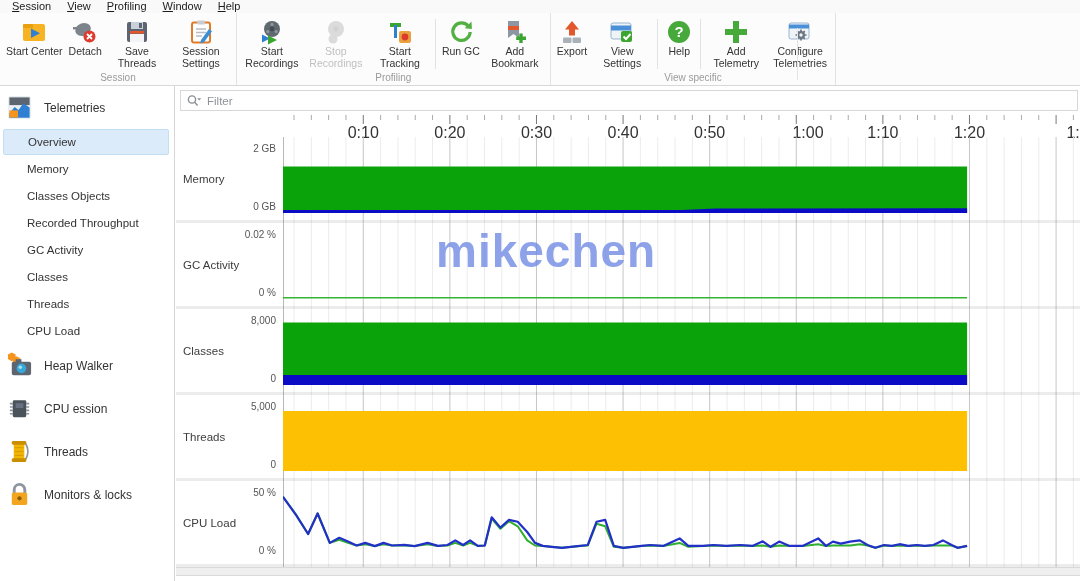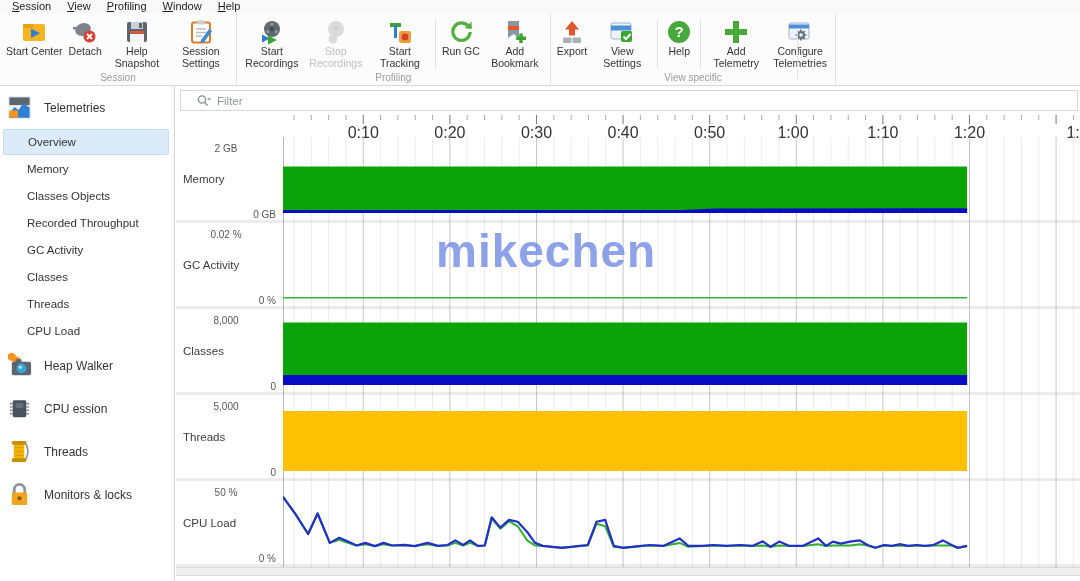--- a/index.html
+++ b/index.html
@@ -22,33 +22,33 @@
   .tb-endsep{position:absolute;left:797px;top:15px;width:1px;height:52px;background:#e4e4e4}
 
   .sidebar{position:absolute;left:0;top:86px;width:175px;bottom:0;background:#fff;border-right:1px solid #d6d6d6;overflow:hidden}
   .side-section{display:flex;align-items:center;gap:11px;height:43px;padding-left:6px;font-size:12px;color:#333;cursor:pointer}
   .side-section svg{width:27px;height:27px;flex:0 0 27px}
   .side-gap{margin-top:8px}
   .side-sub{display:flex;align-items:center;height:27px;padding-left:27px;font-size:11.5px;color:#333;cursor:pointer}
   .side-sub.selected{background:#dcebfa;border:1px solid #c3ddf3;border-radius:2px;margin:0 5px 0 3px;padding-left:24px;height:26px}
 
   .content{position:absolute;left:176px;top:86px;right:0;bottom:0;background:#fff}
-  .filterbar{position:absolute;left:4px;top:4px;right:2px;height:21px;border:1px solid #d8d8d8;display:flex;align-items:center;padding:0 16px;gap:5px;background:#fff}
+  .filterbar{position:absolute;left:4px;top:4px;right:2px;height:21px;border:1px solid #d8d8d8;display:flex;align-items:center;padding:0 6px;gap:5px;background:#fff}
   .filter-input{border:none;outline:none;flex:1;font-size:11.5px;color:#333;font-family:inherit;background:transparent}
   .filter-input::placeholder{color:#8d9399}
 
   .tl-header{position:absolute;left:107px;top:29px;width:797px;height:22px}
   .tl-header svg{position:absolute;left:0;top:0}
   .tl-label{position:absolute;top:9px;transform:translateX(-50%);font-size:16px;color:#333;white-space:nowrap}
   .grid{position:absolute;left:107px;top:51px;width:797px;height:430px}
   .rows{position:absolute;left:0;top:0;right:0;bottom:0}
   .row{position:absolute;left:0;width:904px;height:86px}
   .row-label{position:absolute;left:7px;top:0;height:83px;display:flex;align-items:center;font-size:11.5px;color:#3c3c3c}
-  .ymax{position:absolute;left:0;width:100px;top:6px;text-align:center;font-size:10px;color:#555}
-  .ymin{position:absolute;left:0;width:100px;top:72px;text-align:right;font-size:10px;color:#555}
+  .ymax{position:absolute;left:0;width:100px;top:6px;text-align:right;font-size:10px;color:#555}
+  .ymin{position:absolute;left:0;width:100px;top:64px;text-align:right;font-size:10px;color:#555}
   .plot{position:absolute;left:107px;top:0}
   .row-divider{position:absolute;left:0;top:83px;width:904px;height:3px;background:rgba(120,120,120,.14)}
   .watermark{position:absolute;left:260px;top:138px;font-size:46px;font-weight:bold;color:rgba(113,139,228,.8);letter-spacing:1px;z-index:4;pointer-events:none}
   .scrollstrip{position:absolute;left:0;right:0;top:481px;height:9px;background:#efefef;border-top:1px solid #dadada;border-bottom:1px solid #dadada}
 </style>
 </head>
 <body>
 
 <div class="menubar" id="menubar">
     <div class="menu-item"><span class="mn">S</span>ession</div>
@@ -84,21 +84,21 @@
       <div class="tb-btn">
         <div class="tb-icon">
           <svg viewBox="0 0 26 26">
             <rect x="3" y="3" width="20" height="20" rx="2" fill="#5d6670"></rect>
             <rect x="7" y="3" width="12" height="7" fill="#c9d2da"></rect>
             <rect x="15" y="4" width="3" height="5" fill="#5d6670"></rect>
             <rect x="6" y="12" width="14" height="2.6" fill="#e2572b"></rect>
             <rect x="6" y="15" width="14" height="8" fill="#f2f4f6"></rect>
           </svg>
         </div>
-        <div class="tb-label">Help Snapshot</div>
+        <div class="tb-label">Save Threads</div>
       </div>
       <div class="tb-btn">
         <div class="tb-icon">
           <svg viewBox="0 0 26 26">
             <rect x="4" y="3.5" width="18" height="20" rx="2" fill="#fff" stroke="#e07b28" stroke-width="2"></rect>
             <rect x="9" y="1.5" width="8" height="4" rx="1" fill="#c9ccd1"></rect>
             <path d="M8 10h10M8 13.5h10M8 17h6" stroke="#b8bcc2" stroke-width="1.6"></path>
             <path d="M13 21l8-11 3 2.2-8 11-3.8 1z" fill="#3c8ed4"></path>
           </svg>
         </div>
@@ -364,21 +364,21 @@
         <line x1="738.44" y1="0" x2="738.44" y2="5" stroke="#aaa" stroke-width="1"></line>
         <line x1="755.76" y1="0" x2="755.76" y2="5" stroke="#aaa" stroke-width="1"></line>
         <line x1="773.08" y1="0" x2="773.08" y2="9" stroke="#777" stroke-width="1"></line>
         <line x1="790.40" y1="0" x2="790.40" y2="5" stroke="#aaa" stroke-width="1"></line>
       </svg>
       <div class="tl-label" style="left: 80.28px;">0:10</div>
       <div class="tl-label" style="left: 166.88px;">0:20</div>
       <div class="tl-label" style="left: 253.48px;">0:30</div>
       <div class="tl-label" style="left: 340.08px;">0:40</div>
       <div class="tl-label" style="left: 426.68px;">0:50</div>
-      <div class="tl-label" style="left: 510px;">1:00</div>
+      <div class="tl-label" style="left: 525px;">1:00</div>
       <div class="tl-label" style="left: 599.88px;">1:10</div>
       <div class="tl-label" style="left: 686.48px;">1:20</div>
       <div class="tl-label" style="left: 755px; margin-left: 44px;">1:30</div>
     </div>
   <div class="grid" id="grid"><svg width="797" height="430" viewBox="0 0 797 430">
         <line x1="0.5" y1="0" x2="0.5" y2="430" stroke="#b8b8b8"></line>
         <line x1="11.00" y1="0" x2="11.00" y2="430" stroke="#ececec" stroke-width="1"></line>
         <line x1="28.32" y1="0" x2="28.32" y2="430" stroke="#ececec" stroke-width="1"></line>
         <line x1="45.64" y1="0" x2="45.64" y2="430" stroke="#ececec" stroke-width="1"></line>
         <line x1="62.96" y1="0" x2="62.96" y2="430" stroke="#ececec" stroke-width="1"></line>

